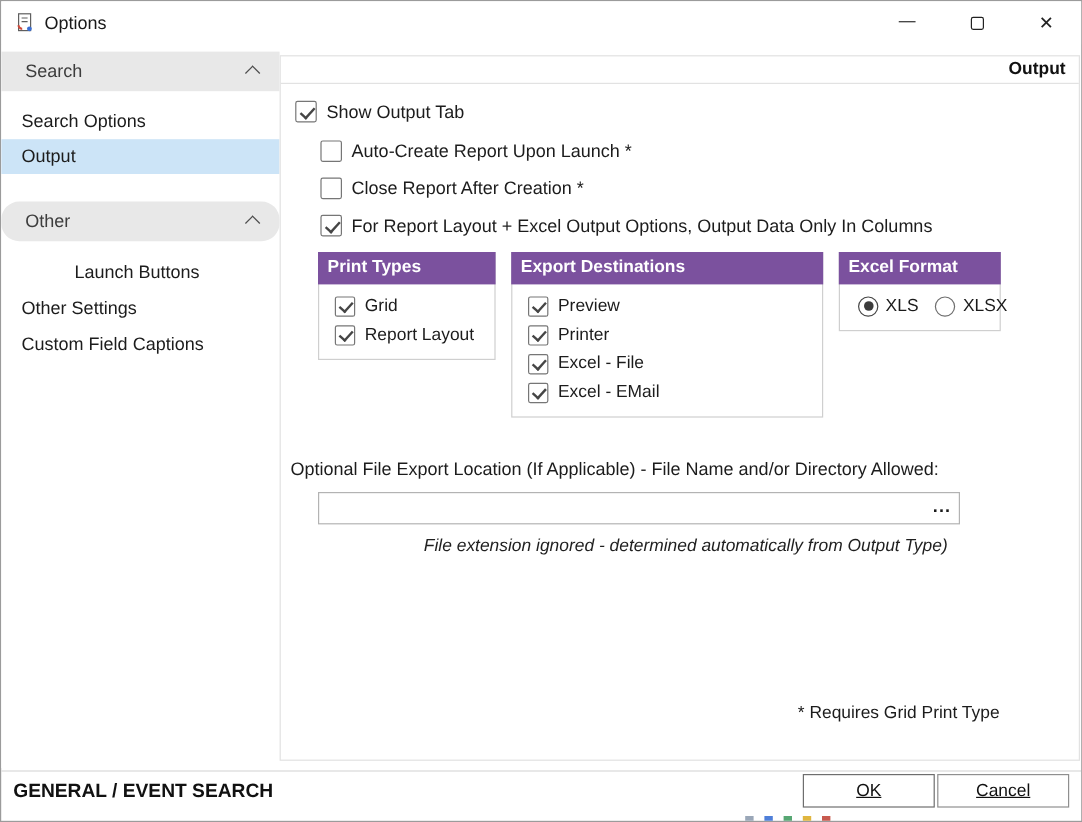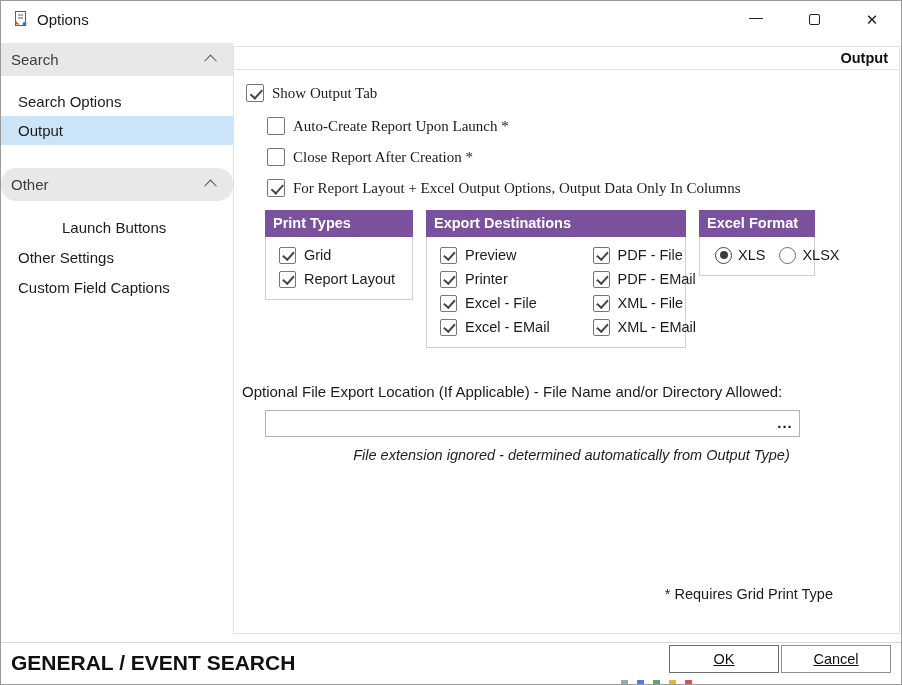--- a/index.html
+++ b/index.html
@@ -17,42 +17,42 @@
   .title { margin-left:7px; font-size:15px; color:#191919; }
   .win-controls { position:absolute; right:0; top:0; height:36px; display:flex; }
   .win-btn { width:58px; height:36px; display:flex; align-items:center; justify-content:center; cursor:pointer; }
   .glyph-min { font-size:14px; color:#222; line-height:1; transform:translateY(-2px); }
   .glyph-max { width:11px; height:11px; border:1.2px solid #222; border-radius:2px; }
   .glyph-close { font-size:15px; color:#222; line-height:1; }
 
   
   .sidebar { position:absolute; left:0; top:36px; width:232px; bottom:44px; background:#fff; }
   .side-header { position:absolute; left:0; width:232px; height:33px; background:#e8e8e8;
-                 display:flex; align-items:center; padding:0 14px 0 10px; font-size:15px; color:#3d3d3d; cursor:pointer; }
+                 display:flex; align-items:center; padding:0 14px 0 20px; font-size:15px; color:#3d3d3d; cursor:pointer; }
   .side-header .spacer { flex:1; }
   .chevron { width:9px; height:9px; border-left:1.6px solid #4c4c4c; border-top:1.6px solid #4c4c4c;
              transform:rotate(45deg) translate(1px,1px); margin-right:4px; }
   .side-item { position:absolute; left:0; width:232px; height:29px; line-height:29px;
                padding-left:17px; font-size:15px; color:#1c1c1c; cursor:pointer; }
   .side-item.selected { background:#cce4f7; }
 
   
   .main { position:absolute; left:232px; top:45px; width:667px; height:588px;
           background:#fff; border:1px solid #e2e2e2; }
   .panel-header { height:23px; border-bottom:1px solid #e2e2e2; text-align:right;
                   padding-right:11px; font-size:14.5px; font-weight:bold; line-height:22px; color:#111; }
 
   .check-row { position:absolute; display:flex; align-items:center; gap:8px; height:20px; cursor:pointer; }
   .cb { width:18px; height:18px; border:1px solid #767676; border-radius:2px; background:#fff;
         position:relative; flex:0 0 auto; }
   .cb[data-checked="true"]::after {
     content:''; position:absolute; left:5.5px; top:2px; width:5px; height:9.5px;
     border:solid #454545; border-width:0 2px 2px 0; transform:rotate(42deg);
   }
-  .cb-label { font-size:15px; color:#1c1c1c; white-space:nowrap;font-family:Liberation Serif, serif; }
+  .cb-label { font-size:15px; color:#1c1c1c; white-space:nowrap; }
 
   .group { position:absolute; background:#fff; border:1px solid #cfcfcf; }
   .group-header { height:27px; background:#7B519E; color:#fff; font-size:14.5px; font-weight:bold;
                   line-height:27px; padding-left:8px; margin:-1px; position:relative; }
   .group-body { padding:7px 0 8px 0; }
   .g-row { display:flex; align-items:center; gap:8px; height:24px; padding-left:13px; cursor:pointer; }
   .g-row .cb { width:17px; height:17px; }
   .g-row .cb[data-checked="true"]::after { left:5px; top:1.5px; width:4.5px; height:9px; }
   .g-label { font-size:14.5px; color:#1c1c1c; white-space:nowrap; }
   .od-body { display:flex;gap:30px; }
@@ -73,21 +73,21 @@
                   font-family:"Liberation Sans", sans-serif; background:#fff; }
   .browse-btn { position:absolute; left:537px; top:363px; width:28px; height:25px; border:none; background:transparent;
                 font-size:15px; font-weight:bold; letter-spacing:1px; line-height:14px; cursor:pointer;
                 color:#1a1a1a; font-family:"Liberation Sans", sans-serif; }
   .export-note { position:absolute; left:70px; top:400px; width:535px; text-align:center;
                  font-style:italic; font-size:14.5px; color:#1f1f1f; }
   .footnote { position:absolute; right:66px; top:539px; font-size:14.5px; color:#1c1c1c; }
 
   
   .footer-line { position:absolute; left:0; right:0; top:641px; border-top:1px solid #d9d9d9; }
-  .status { position:absolute; left:10px; top:650px; font-size:21px; font-weight:bold; color:#111; }
+  .status { position:absolute; left:10px; top:650px; font-size:16px; font-weight:bold; color:#111; }
   .btn { position:absolute; top:644px; width:110px; height:28px; background:#fff; font-size:14.5px;
          color:#101010; text-decoration:underline; cursor:pointer; font-family:"Liberation Sans", sans-serif; }
   .btn.ok { left:668px; border:1px solid #6e6e6e; }
   .btn.cancel { left:780px; border:1px solid #8f8f8f; }
 
   .artifact { position:absolute; left:620px; top:678px; height:7px; display:flex; gap:9px; align-items:center; }
   .artifact span { width:7px; height:6px; display:inline-block; }
 </style>
 </head>
 <body>
@@ -190,42 +190,24 @@
           </label>
           <label class="g-row">
             <span class="cb" data-checked="true"></span>
             <span class="g-label">Excel - File</span>
           </label>
           <label class="g-row">
             <span class="cb" data-checked="true"></span>
             <span class="g-label">Excel - EMail</span>
           </label>
         </div>
-        <div class="od-col">
-          <label class="g-row">
-            <span class="cb" data-checked="true"></span>
-            <span class="g-label">PDF - File</span>
-          </label>
-          <label class="g-row">
-            <span class="cb" data-checked="true"></span>
-            <span class="g-label">PDF - EMail</span>
-          </label>
-          <label class="g-row">
-            <span class="cb" data-checked="true"></span>
-            <span class="g-label">XML - File</span>
-          </label>
-          <label class="g-row">
-            <span class="cb" data-checked="true"></span>
-            <span class="g-label">XML - EMail</span>
-          </label>
-        </div>
-      </div>
-    </div>
-
-    <div class="group" style="left:465px; top:163px; width:116px;">
+      </div>
+    </div>
+
+    <div class="group" style="left:465px; top:163px; width:135px;">
       <div class="group-header">Excel Format</div>
       <div class="group-body">
         <div class="radio-row">
           <label class="radio-opt">
             <span class="radio" data-checked="true"></span>
             <span class="radio-label">XLS</span>
           </label>
           <label class="radio-opt">
             <span class="radio" data-checked="false"></span>
             <span class="radio-label">XLSX</span>

